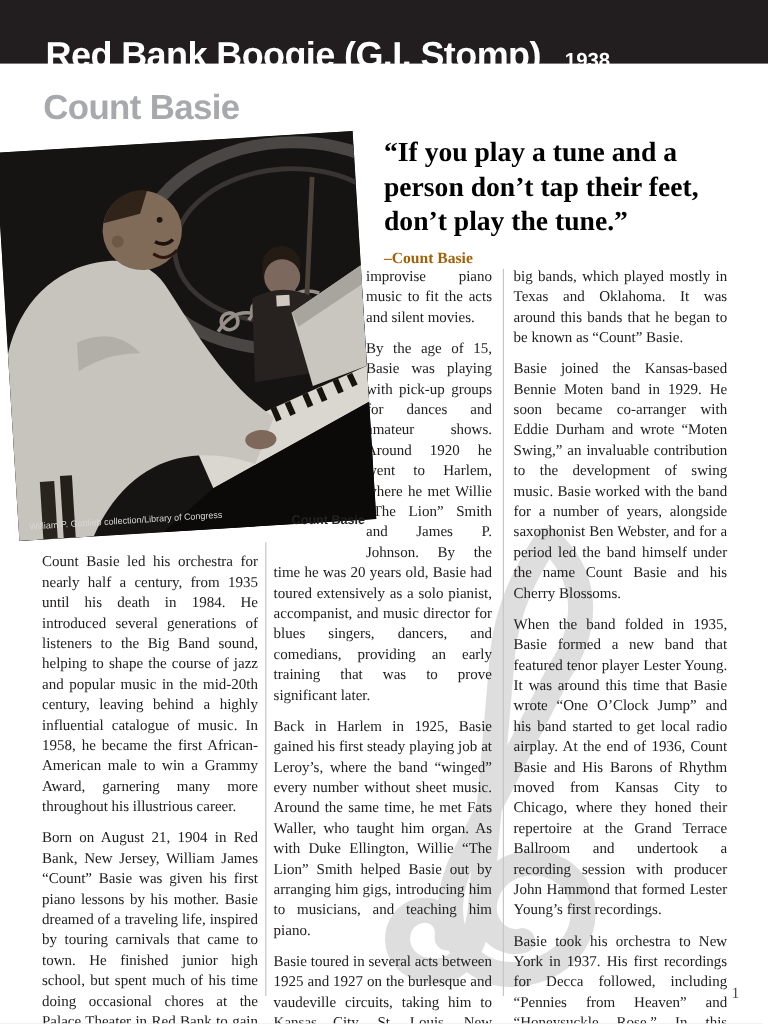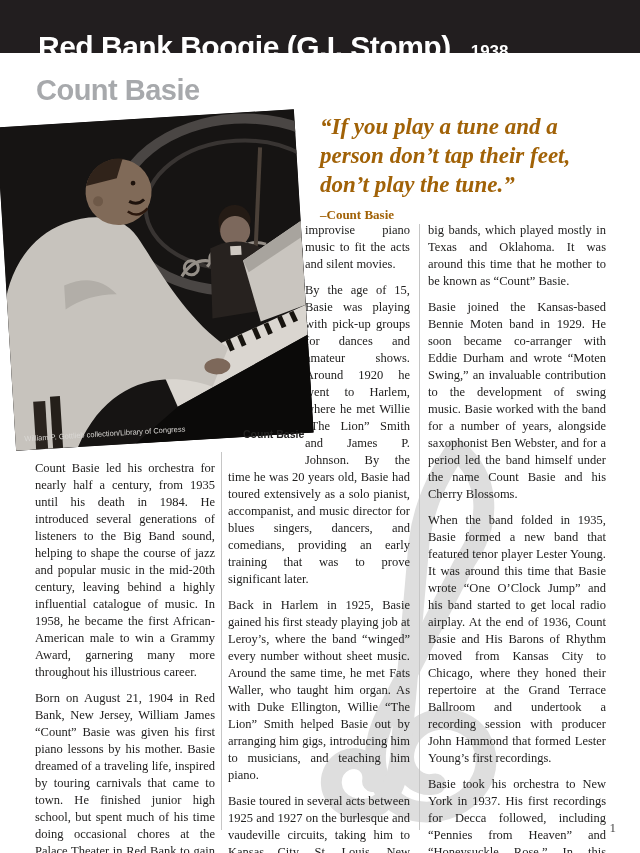--- a/index.html
+++ b/index.html
@@ -24,22 +24,22 @@
   }
   
   .count-heading {
     position:absolute; left:36px; top:74px;
     font-family:"Liberation Sans", sans-serif; font-weight:bold;
     font-size:29px; color:#a7a9ac; letter-spacing:-0.5px;
   }
   
   .quote-block { position:absolute; left:320px; top:112px; width:302px; z-index:2; }
   .quote-text {
-    font-family:"Liberation Serif", serif; font-style:italic; font-weight:bold;
-    font-size:23px; line-height:29px; color:#a16207;
+    font-family:"Liberation Serif", serif; font-weight:bold;
+    font-size:23px; line-height:29px; color:#000000;
   }
   .quote-attrib {
     margin-top:8px; font-family:"Liberation Serif", serif; font-weight:bold;
     font-size:13px; color:#a16207;
   }
   
   .photo {
     position:absolute; left:6px; top:118px; width:298px; height:324px;
     transform:rotate(-3.5deg); background:#161413; overflow:hidden; z-index:3;
   }
@@ -169,21 +169,21 @@
 
   <div class="col col-middle">
     <div class="photo-spacer"></div>
     <p>improvise piano music to fit the acts and silent movies.</p>
     <p>By the age of 15, Basie was playing with pick-up groups for dances and amateur shows. Around 1920 he went to Harlem, where he met Willie “The Lion” Smith and James P. Johnson. By the time he was 20 years old, Basie had toured extensively as a solo pianist, accompanist, and music director for blues singers, dancers, and comedians, providing an early training that was to prove significant later.</p>
     <p>Back in Harlem in 1925, Basie gained his first steady playing job at Leroy’s, where the band “winged” every number without sheet music. Around the same time, he met Fats Waller, who taught him organ. As with Duke Ellington, Willie “The Lion” Smith helped Basie out by arranging him gigs, introducing him to musicians, and teaching him piano.</p>
     <p>Basie toured in several acts between 1925 and 1927 on the burlesque and vaudeville circuits, taking him to Kansas City, St. Louis, New Orleans, and Chicago. He met many jazz musicians on these tours, including Louis Armstrong. In 1928, Basie joined Walter Page and his Famous Blue Devils, one of the first</p>
   </div>
 
   <div class="col col-right">
-    <p>big bands, which played mostly in Texas and Oklahoma. It was around this time that he mother to be known as “Count” Basie.</p>
+    <p>big bands, which played mostly in Texas and Oklahoma. It was around this bands that he began to be known as “Count” Basie.</p>
     <p>Basie joined the Kansas-based Bennie Moten band in 1929. He soon became co-arranger with Eddie Durham and wrote “Moten Swing,” an invaluable contribution to the development of swing music. Basie worked with the band for a number of years, alongside saxophonist Ben Webster, and for a period led the band himself under the name Count Basie and his Cherry Blossoms.</p>
     <p>When the band folded in 1935, Basie formed a new band that featured tenor player Lester Young. It was around this time that Basie wrote “One O’Clock Jump” and his band started to get local radio airplay. At the end of 1936, Count Basie and His Barons of Rhythm moved from Kansas City to Chicago, where they honed their repertoire at the Grand Terrace Ballroom and undertook a recording session with producer John Hammond that formed Lester Young’s first recordings.</p>
     <p>Basie took his orchestra to New York in 1937. His first recordings for Decca followed, including “Pennies from Heaven” and “Honeysuckle Rose.” In this period, Basie showcased some of the most notable blues singers of the era, such as Billie Holiday and Jimmy Rushing, who first appeared with the band at the Apollo Theater. Durham helped with arranging and composing, but for the</p>
   </div>
 
   <div class="page-number">1</div>
 
 </div>
 
 </body></html>

